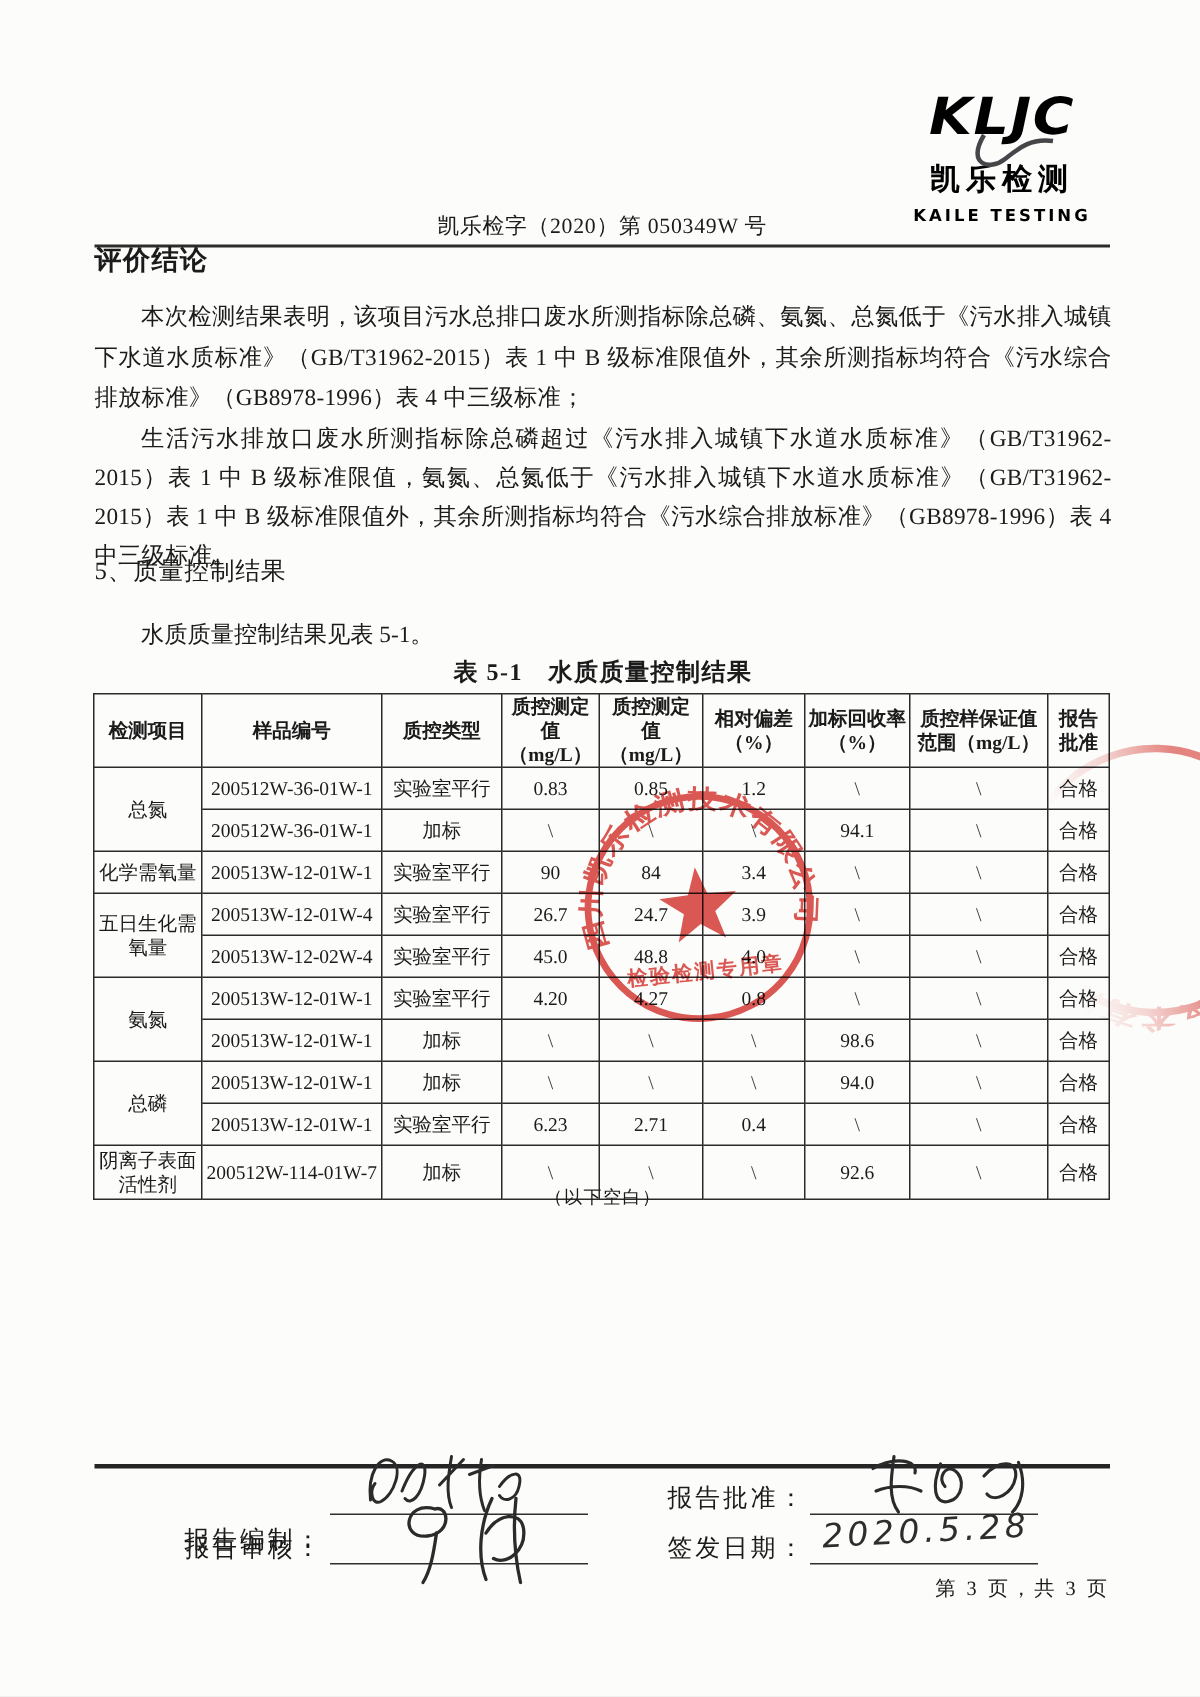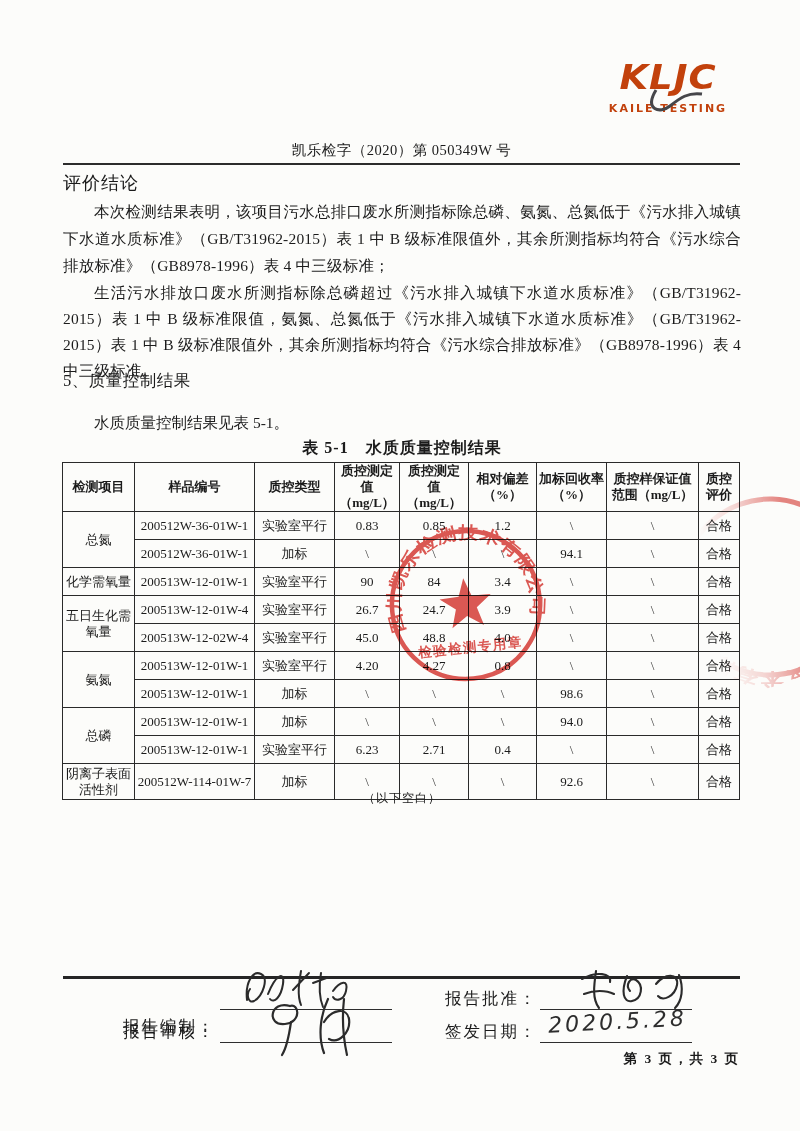--- a/index.html
+++ b/index.html
@@ -3,31 +3,31 @@
 <meta charset="utf-8">
 <style>
   html,body{margin:0;padding:0;background:#e8e8e6;}
   .page{
     position:relative;width:800px;height:1131px;margin:0 auto;
     background:#fcfcfa;overflow:hidden;
     font-family:"Liberation Serif","DejaVu Serif",serif;
     color:#1b1b1b;
   }
   
-  .logo{position:absolute;left:598px;top:58px;width:140px;text-align:center;color:#c2410c;}
+  .logo{position:absolute;left:598px;top:58px;width:140px;text-align:center;color:#000000;}
   .logo .acr{font-size:37px;font-weight:bold;font-style:italic;letter-spacing:1px;line-height:40px;
              font-family:"DejaVu Sans",sans-serif;transform:scaleY(.92);}
   .logo .swoosh{position:absolute;left:28px;top:30px;}
   .logo .cn{font-size:20px;font-weight:bold;letter-spacing:4px;margin-top:8px;}
   .logo .en{font-size:11px;font-weight:bold;letter-spacing:2px;margin-top:4px;font-family:"DejaVu Sans",sans-serif;}
   
   .docno{position:absolute;left:63px;top:141px;width:677px;text-align:center;font-size:14.5px;letter-spacing:.5px;}
   .rule{position:absolute;left:63px;top:163px;width:677px;height:2px;background:#2c2c2c;}
   
-  .h-conclusion{position:absolute;left:63px;top:171px;font-size:18px;font-weight:normal;letter-spacing:1px;}
+  .h-conclusion{position:absolute;left:63px;top:161px;font-size:18px;font-weight:bold;letter-spacing:1px;}
   .para{position:absolute;left:63px;width:678px;font-size:15.5px;line-height:27px;
         text-align:justify;text-indent:2em;letter-spacing:.2px;}
   .para1{top:198px;}
   .para2{top:280px;line-height:26px;}
   .h-sec5{position:absolute;left:63px;top:370px;font-size:16.5px;font-weight:normal;letter-spacing:.5px;}
   .intro{position:absolute;left:63px;top:413px;width:678px;font-size:15.5px;text-indent:2em;}
   .caption{position:absolute;left:63px;top:438px;width:678px;text-align:center;font-size:16px;font-weight:bold;letter-spacing:1px;}
   
   .tblwrap{position:absolute;left:62px;top:462px;}
   table{border-collapse:collapse;table-layout:fixed;width:677px;border:1.5px solid #1d1d1d;}
@@ -45,32 +45,33 @@
           mask-image:linear-gradient(100deg,#000 0 38%,rgba(0,0,0,.3) 60%,transparent 78%);
           transform:rotate(160deg);}
   
   .rule2{position:absolute;left:63px;top:976px;width:677px;height:2.5px;background:#252525;}
   .flabel{position:absolute;font-size:16.5px;letter-spacing:2px;}
   .fline{position:absolute;height:1px;border-bottom:1.6px solid #2e2e2e;}
   .sig{position:absolute;color:#2b2b2b;}
   .hwdate{position:absolute;left:548px;top:1009px;font-size:22px;font-style:italic;
           font-family:"DejaVu Sans",sans-serif;color:#2d2d2d;letter-spacing:3px;
           transform:rotate(-3deg);white-space:nowrap;}
-  .pageno{position:absolute;left:540px;top:1050px;width:200px;text-align:right;font-size:13.5px;letter-spacing:2px;font-weight:bold;}
+  .pageno{position:absolute;left:540px;top:1050px;width:200px;text-align:right;font-size:13.5px;letter-spacing:2px;}
 </style>
 </head>
 <body>
 
 <div class="page">
 
   <div class="logo">
     <div class="acr">KLJC</div>
     <svg class="swoosh" width="84" height="26" viewBox="0 0 84 26">
       <path d="M30 2 C18 22 34 26 44 18 C54 10 62 4 76 6" fill="none" stroke="#46464a" stroke-width="3"></path>
     </svg>
+    <div class="cn">凯乐检测</div>
     <div class="en">KAILE TESTING</div>
   </div>
 
   <div class="docno">凯乐检字（2020）第 050349W 号</div>
   <div class="rule"></div>
 
   <div class="h-conclusion">评价结论</div>
   <div class="para para1">本次检测结果表明，该项目污水总排口废水所测指标除总磷、氨氮、总氮低于《污水排入城镇下水道水质标准》（GB/T31962-2015）表 1 中 B 级标准限值外，其余所测指标均符合《污水综合排放标准》（GB8978-1996）表 4 中三级标准；</div>
   <div class="para para2">生活污水排放口废水所测指标除总磷超过《污水排入城镇下水道水质标准》（GB/T31962-2015）表 1 中 B 级标准限值，氨氮、总氮低于《污水排入城镇下水道水质标准》（GB/T31962-2015）表 1 中 B 级标准限值外，其余所测指标均符合《污水综合排放标准》（GB8978-1996）表 4 中三级标准。</div>
 
@@ -94,21 +95,21 @@
         <thead>
           <tr>
             <th>检测项目</th>
             <th>样品编号</th>
             <th>质控类型</th>
             <th>质控测定值（mg/L）</th>
             <th>质控测定值（mg/L）</th>
             <th>相对偏差（%）</th>
             <th>加标回收率（%）</th>
             <th>质控样保证值范围（mg/L）</th>
-            <th>质控评价</th>
+            <th>报告批准</th>
           </tr>
         </thead>
         <tbody>
           <tr>
             <td rowspan="2">总氮</td>
             <td>200512W-36-01W-1</td>
             <td>实验室平行</td>
             <td>0.83</td>
             <td>0.85</td>
             <td>1.2</td>

